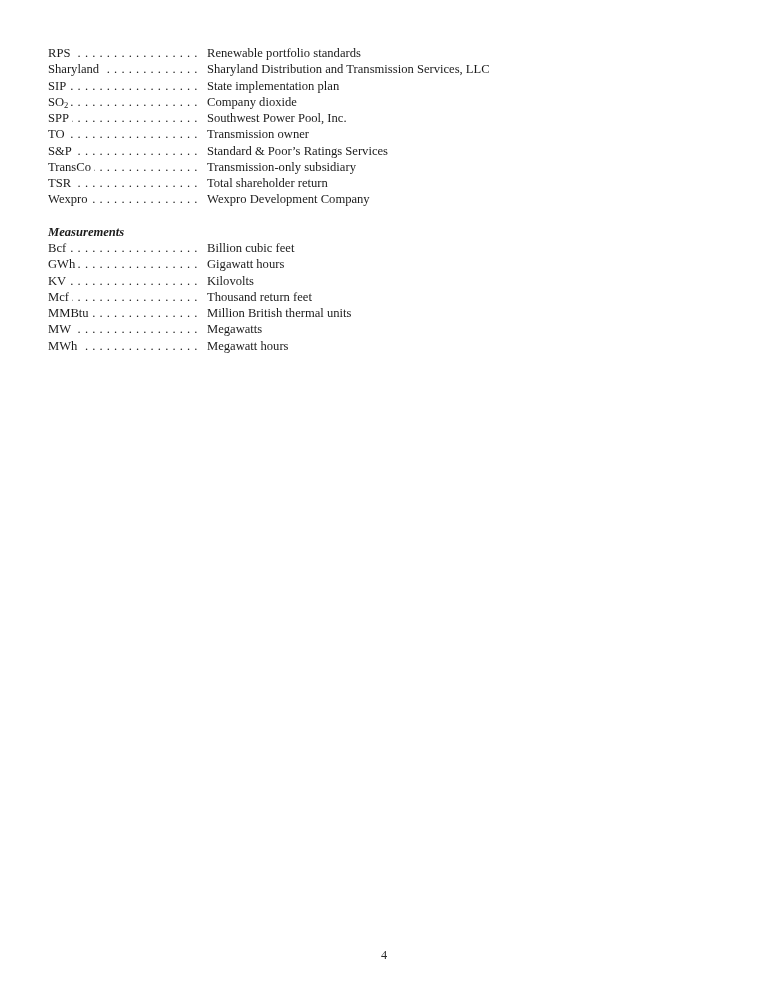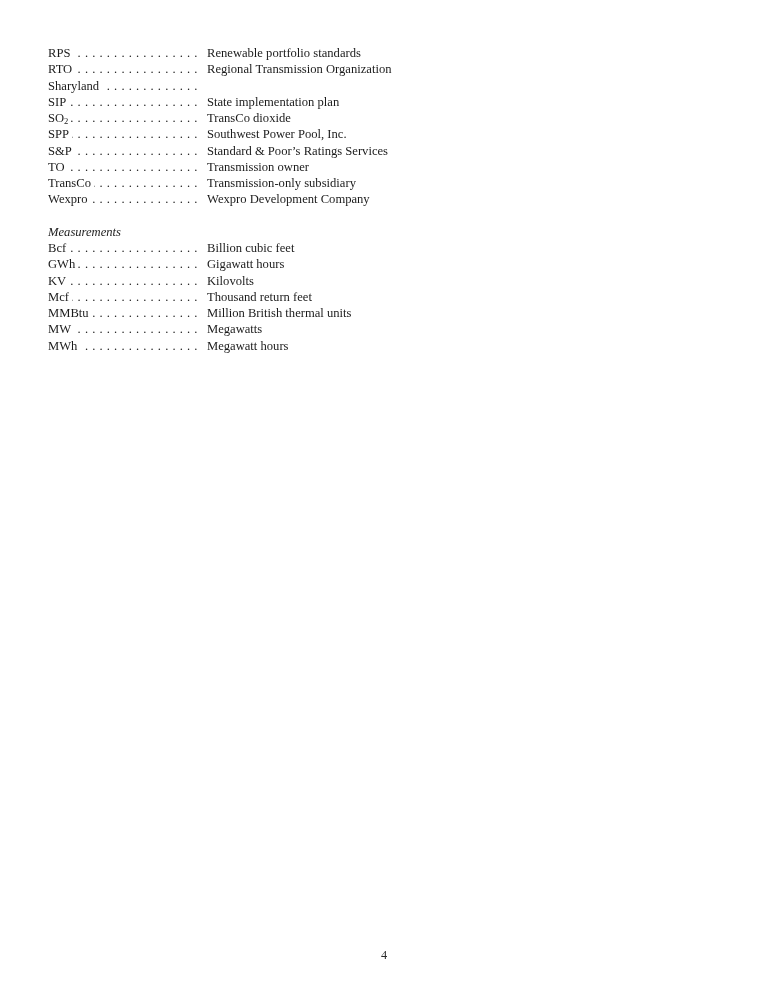--- a/index.html
+++ b/index.html
@@ -60,21 +60,21 @@
     letter-spacing: 0.5px;
   }
   .def {
     flex: 0 0 auto;
     white-space: nowrap;
   }
   .section-heading {
     margin-top: 16.25px;
     font-size: 12.6px;
     line-height: 16.25px;
-    font-weight: normal;
+    font-weight: bold;
     font-style: italic;
   }
   .footer {
     position: absolute;
     left: 0;
     top: 948px;
     width: 100%;
     text-align: center;
     font-size: 12.3px;
     line-height: 15px;
@@ -89,72 +89,73 @@
     <div id="abbrev-list">
         <div class="row">
           <span class="term-cell">
             <span class="term"><span>RPS</span></span>
             <span class="leader"></span>
           </span>
           <span class="def">Renewable portfolio standards</span>
         </div>
         <div class="row">
           <span class="term-cell">
-            <span class="term"><span>RTO</span></span>
-            <span class="leader"></span>
-          </span>
-          <span class="def">Regional Transmission Organization</span>
-        </div>
-        <div class="row">
-          <span class="term-cell">
             <span class="term"><span>Sharyland</span></span>
             <span class="leader"></span>
           </span>
+          <span class="def">Sharyland Distribution and Transmission Services, LLC</span>
         </div>
         <div class="row">
           <span class="term-cell">
             <span class="term"><span>SIP</span></span>
             <span class="leader"></span>
           </span>
           <span class="def">State implementation plan</span>
         </div>
         <div class="row">
           <span class="term-cell">
             <span class="term"><span>SO</span><sub>2</sub></span>
             <span class="leader"></span>
           </span>
-          <span class="def">TransCo dioxide</span>
+          <span class="def">Company dioxide</span>
         </div>
         <div class="row">
           <span class="term-cell">
             <span class="term"><span>SPP</span></span>
             <span class="leader"></span>
           </span>
           <span class="def">Southwest Power Pool, Inc.</span>
         </div>
         <div class="row">
           <span class="term-cell">
+            <span class="term"><span>TO</span></span>
+            <span class="leader"></span>
+          </span>
+          <span class="def">Transmission owner</span>
+        </div>
+        <div class="row">
+          <span class="term-cell">
             <span class="term"><span>S&amp;P</span></span>
             <span class="leader"></span>
           </span>
           <span class="def">Standard &amp; Poor’s Ratings Services</span>
         </div>
         <div class="row">
           <span class="term-cell">
-            <span class="term"><span>TO</span></span>
-            <span class="leader"></span>
-          </span>
-          <span class="def">Transmission owner</span>
-        </div>
-        <div class="row">
-          <span class="term-cell">
             <span class="term"><span>TransCo</span></span>
             <span class="leader"></span>
           </span>
           <span class="def">Transmission-only subsidiary</span>
+        </div>
+        <div class="row">
+          <span class="term-cell">
+            <span class="term"><span>TSR</span></span>
+            <span class="leader"></span>
+          </span>
+          <span class="def">Total shareholder return</span>
         </div>
         <div class="row">
           <span class="term-cell">
             <span class="term"><span>Wexpro</span></span>
             <span class="leader"></span>
           </span>
           <span class="def">Wexpro Development Company</span>
         </div>
       </div>
     <div class="section-heading">Measurements</div>

